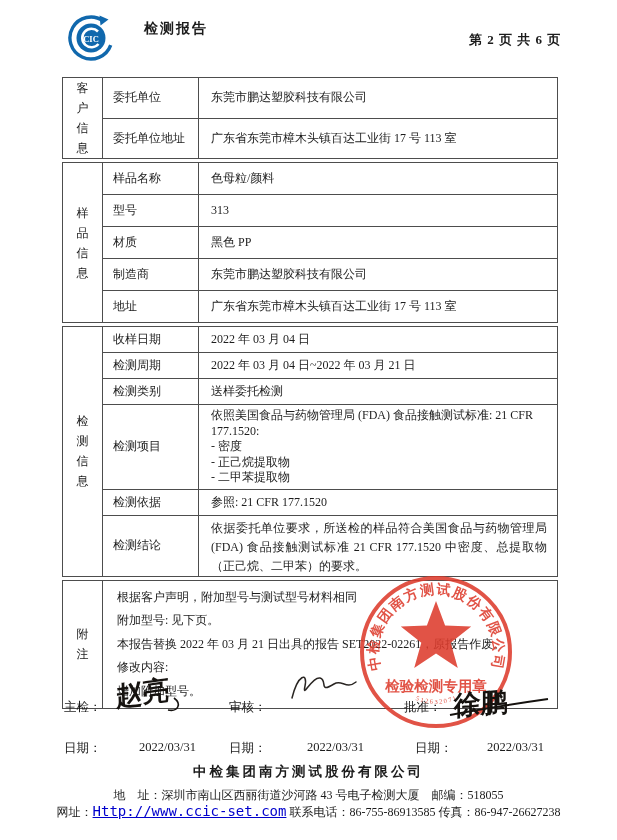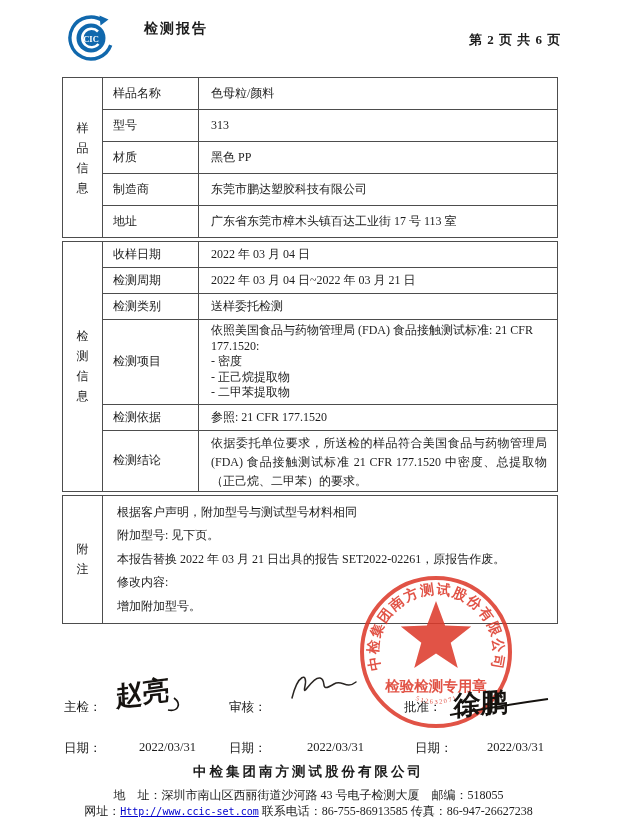--- a/index.html
+++ b/index.html
@@ -32,39 +32,57 @@
   .sigsvg { position:absolute; }
   .handw { font-family:"DejaVu Serif", serif; font-weight:bold; fill:#15120f; }
   
   .stamp { position:absolute; left:356px; top:572px; width:160px; height:160px; opacity:0.87; z-index:5; }
   .sig-over { z-index:6; }
   
   .ft-company { position:absolute; top:763px; left:0; width:100%; text-align:center;
                 font-size:13.5px; font-weight:bold; letter-spacing:3px; }
   .ft-line2 { position:absolute; top:787px; left:0; width:100%; text-align:center; font-size:12px; }
   .ft-line3 { position:absolute; top:803px; left:0; width:100%; text-align:center; font-size:12px; }
-  .ft-link { color:#0000cc; text-decoration:underline; font-family:"DejaVu Sans Mono", monospace; font-size:10px; }
+  .ft-link { color:#0000cc; text-decoration:underline; font-family:"DejaVu Sans Mono", monospace; font-size:14px; }
 </style>
 </head>
 <body>
 
 <div class="page">
 
   <svg class="hdr-logo" viewBox="0 0 56 48">
     <path d="M 40,6.8 A 21,21 0 1 0 47.7,31.1" fill="none" stroke="#1068ad" stroke-width="3.4"></path>
     <polygon points="36.5,1.5 45.5,5.5 37.5,11.5" fill="#1068ad"></polygon>
     <circle cx="28" cy="24" r="14.5" fill="#1068ad"></circle>
     <path d="M 35,17.5 A 9.2,9.2 0 1 0 35.5,30" fill="none" stroke="#ffffff" stroke-width="2.6"></path>
     <text x="28" y="27.5" text-anchor="middle" font-size="8.5" font-weight="bold" font-family="Liberation Serif, serif" fill="#ffffff">CIC</text>
   </svg>
   <div class="hdr-title">检测报告</div>
   <div class="hdr-page">第 2 页 共 6 页</div>
 
   <div class="tables">
 
+    <table class="sec">
+      <colgroup>
+          <col style="width:40px">
+          <col style="width:96px">
+          <col>
+        </colgroup>
+      <tbody>
+          <tr class="h32">
+        <td class="grp" rowspan="2">客户信息</td>
+        <td class="lbl">委托单位</td>
+        <td class="val">东莞市鹏达塑胶科技有限公司</td>
+      </tr>
+      <tr class="h32">
+        <td class="lbl">委托单位地址</td>
+        <td class="val">广东省东莞市樟木头镇百达工业街 17 号 113 室</td>
+      </tr>
+    </tbody>
+      </table>
 
     <table class="sec">
       <colgroup>
           <col style="width:40px">
           <col style="width:96px">
           <col>
         </colgroup>
       <tbody>
           <tr class="h32">
         <td class="grp" rowspan="5">样品信息</td>

